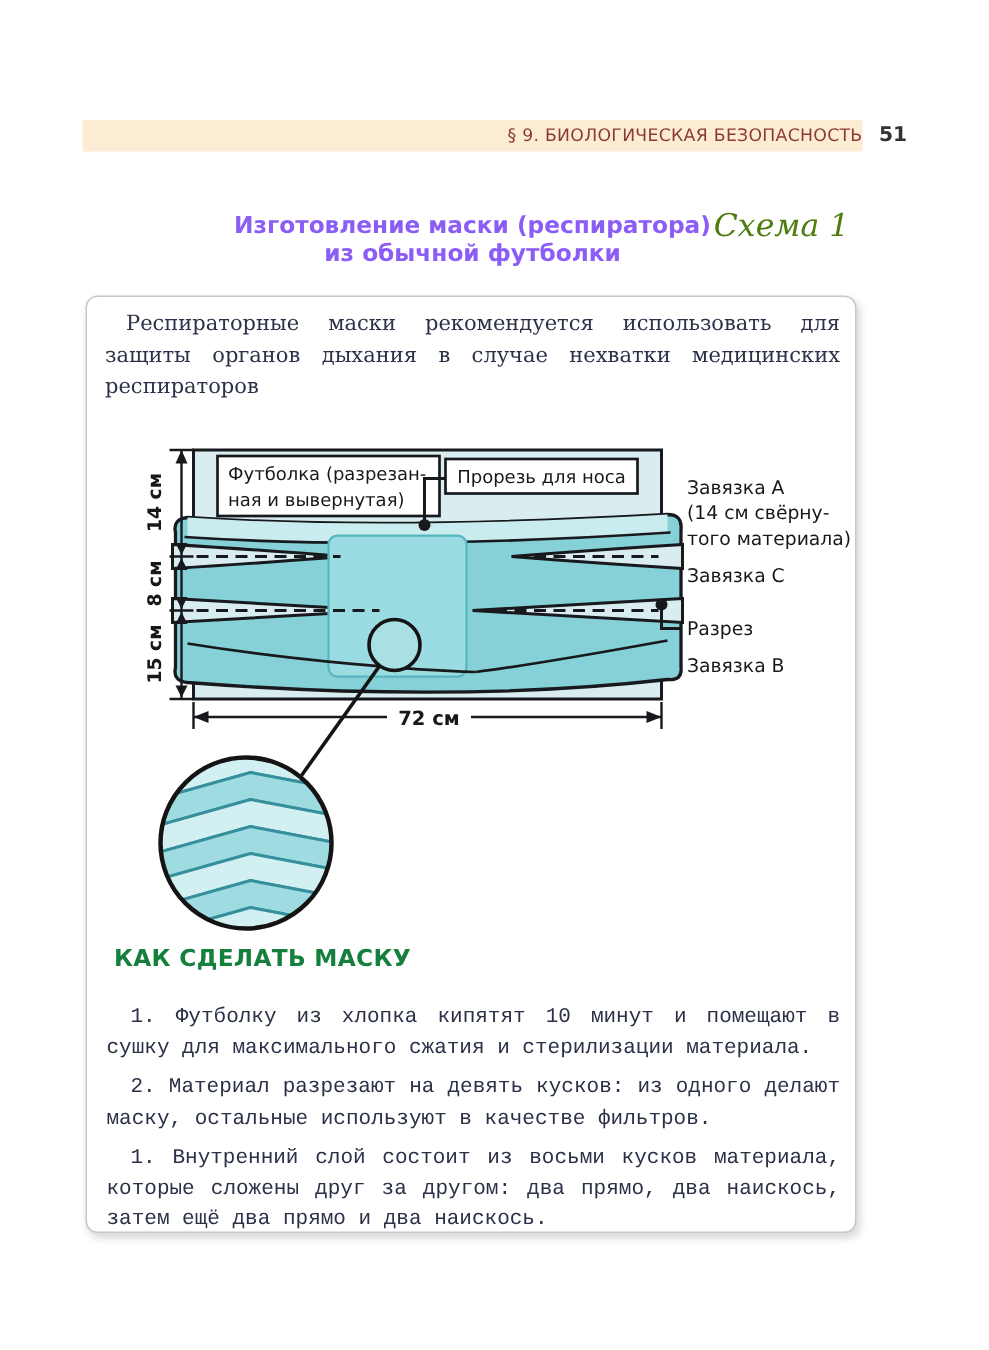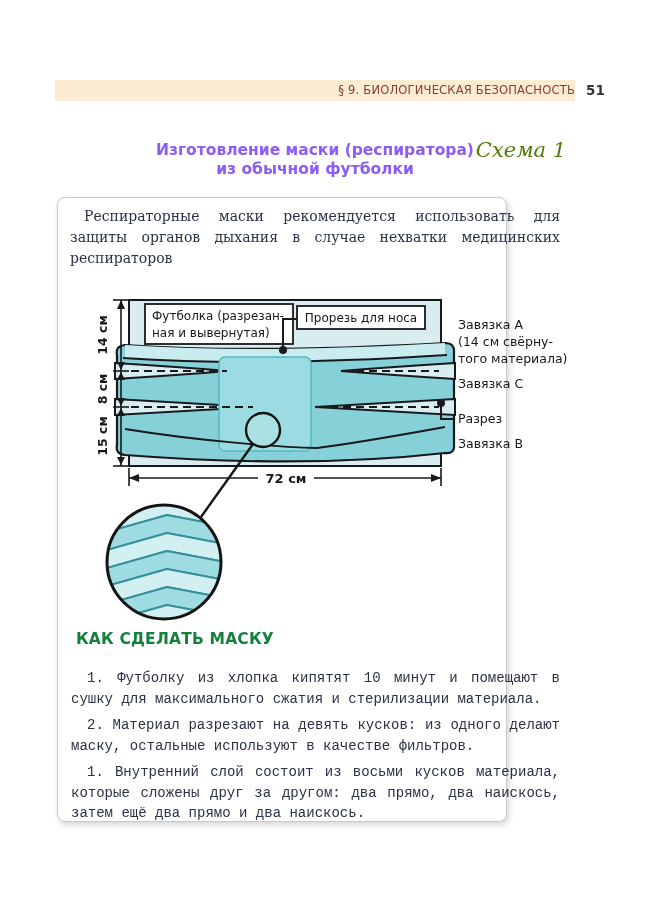--- a/index.html
+++ b/index.html
@@ -18,21 +18,21 @@
   }
   .scheme-label{
     position:absolute;left:446px;top:114px;width:150px;text-align:center;
     font-family:"DejaVu Serif",serif;font-style:italic;font-size:21px;color:#4d7c0f;margin-top:24px;
   }
   .doc-title{
     position:absolute;left:57px;top:141px;width:516px;text-align:center;
     font-size:15.5px;font-weight:bold;color:#8b5cf6;line-height:19px;
   }
   .main-box{
-    position:absolute;left:57px;top:197px;width:450px;height:625px;
+    position:absolute;left:57px;top:197px;width:514px;height:625px;
     background:#ffffff;border:1.5px solid #c8c8c8;border-radius:8px;
     box-shadow:2px 3px 6px rgba(0,0,0,.16);box-sizing:border-box;
   }
   .intro{
     position:absolute;left:12px;top:8px;width:490px;
     font-family:"DejaVu Serif",serif;font-size:14px;color:#2b3147;
     line-height:21px;text-align:justify;text-indent:14px;
   }
   .diagram-svg{position:absolute;left:21px;top:97px;}
   .howto-heading{

